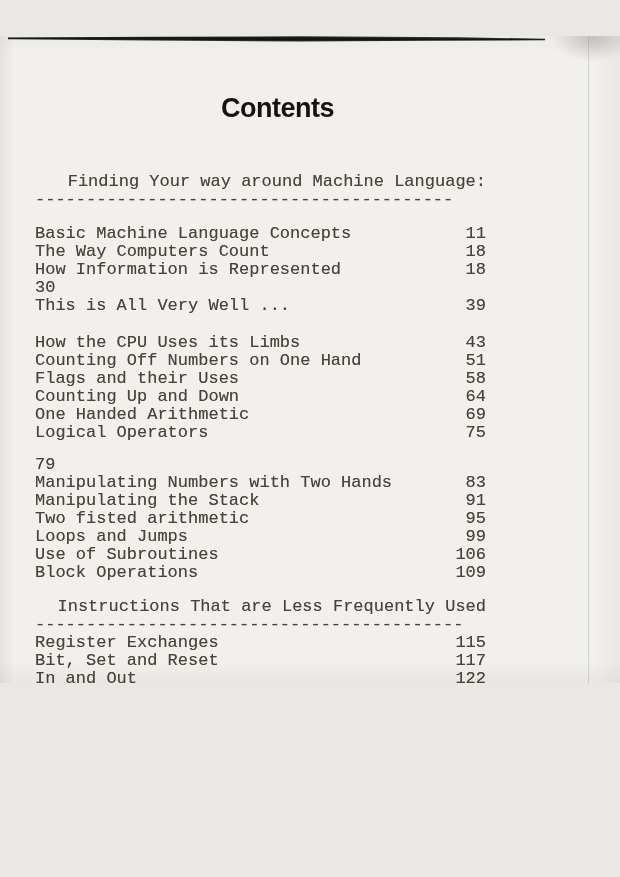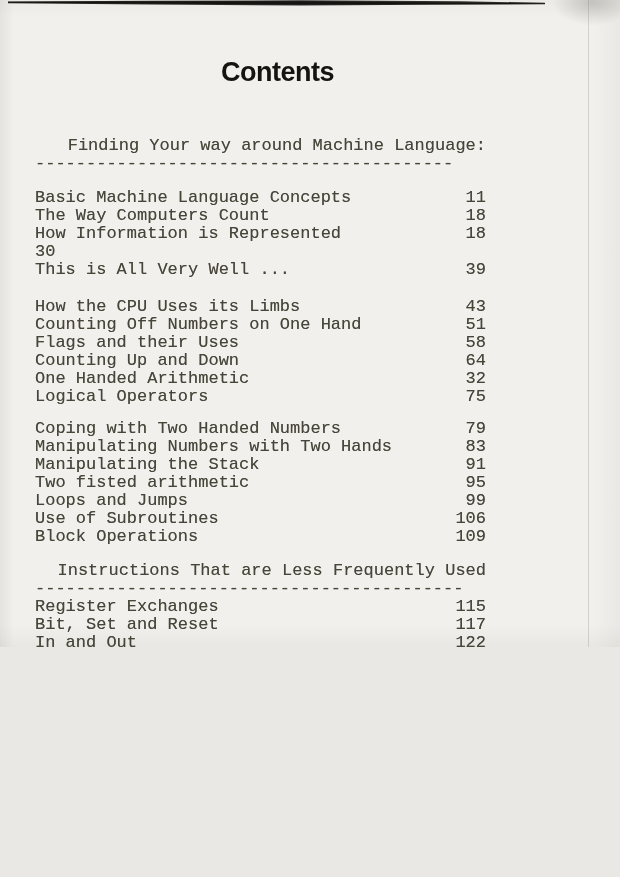--- a/index.html
+++ b/index.html
@@ -12,20 +12,21 @@
     width: 620px;
     height: 647px;
     overflow: hidden;
     background:
       linear-gradient(90deg, rgba(60,58,52,0.07) 0px, rgba(60,58,52,0.0) 14px),
       linear-gradient(270deg, rgba(60,58,52,0.045) 0px, rgba(60,58,52,0.0) 26px),
       linear-gradient(0deg, rgba(60,58,52,0.05) 0px, rgba(60,58,52,0.0) 22px),
       linear-gradient(180deg, rgba(60,58,52,0.03) 0px, rgba(60,58,52,0.0) 18px),
       #f1f0ec;
     font-family: "Liberation Mono", "DejaVu Sans Mono", monospace;
+    margin-top: 36px;
   }
   
   .edge-line {
     position: absolute;
     left: 588px;
     top: 0;
     width: 1px;
     height: 877px;
     background: rgba(120,118,110,0.25);
   }
@@ -122,25 +123,25 @@
           <div class="toc-row"><span class="toc-title">The Way Computers Count</span><span class="toc-page">18</span></div>
           <div class="toc-row"><span class="toc-title">How Information is Represented</span><span class="toc-page">18</span></div>
           <div class="toc-row"><span class="toc-page">30</span></div>
           <div class="toc-row"><span class="toc-title">This is All Very Well ...</span><span class="toc-page">39</span></div>
         </div>
       <div class="block gap-b">
           <div class="toc-row"><span class="toc-title">How the CPU Uses its Limbs</span><span class="toc-page">43</span></div>
           <div class="toc-row"><span class="toc-title">Counting Off Numbers on One Hand</span><span class="toc-page">51</span></div>
           <div class="toc-row"><span class="toc-title">Flags and their Uses</span><span class="toc-page">58</span></div>
           <div class="toc-row"><span class="toc-title">Counting Up and Down</span><span class="toc-page">64</span></div>
-          <div class="toc-row"><span class="toc-title">One Handed Arithmetic</span><span class="toc-page">32</span></div>
+          <div class="toc-row"><span class="toc-title">One Handed Arithmetic</span><span class="toc-page">69</span></div>
           <div class="toc-row"><span class="toc-title">Logical Operators</span><span class="toc-page">75</span></div>
         </div>
       <div class="block gap-c">
-          <div class="toc-row"><span class="toc-title">Coping with Two Handed Numbers</span><span class="toc-page">79</span></div>
+          <div class="toc-row"><span class="toc-page">79</span></div>
           <div class="toc-row"><span class="toc-title">Manipulating Numbers with Two Hands</span><span class="toc-page">83</span></div>
           <div class="toc-row"><span class="toc-title">Manipulating the Stack</span><span class="toc-page">91</span></div>
           <div class="toc-row"><span class="toc-title">Two fisted arithmetic</span><span class="toc-page">95</span></div>
           <div class="toc-row"><span class="toc-title">Loops and Jumps</span><span class="toc-page">99</span></div>
           <div class="toc-row"><span class="toc-title">Use of Subroutines</span><span class="toc-page">106</span></div>
           <div class="toc-row"><span class="toc-title">Block Operations</span><span class="toc-page">109</span></div>
         </div>
     </div>
 
     <div class="section section-2">

